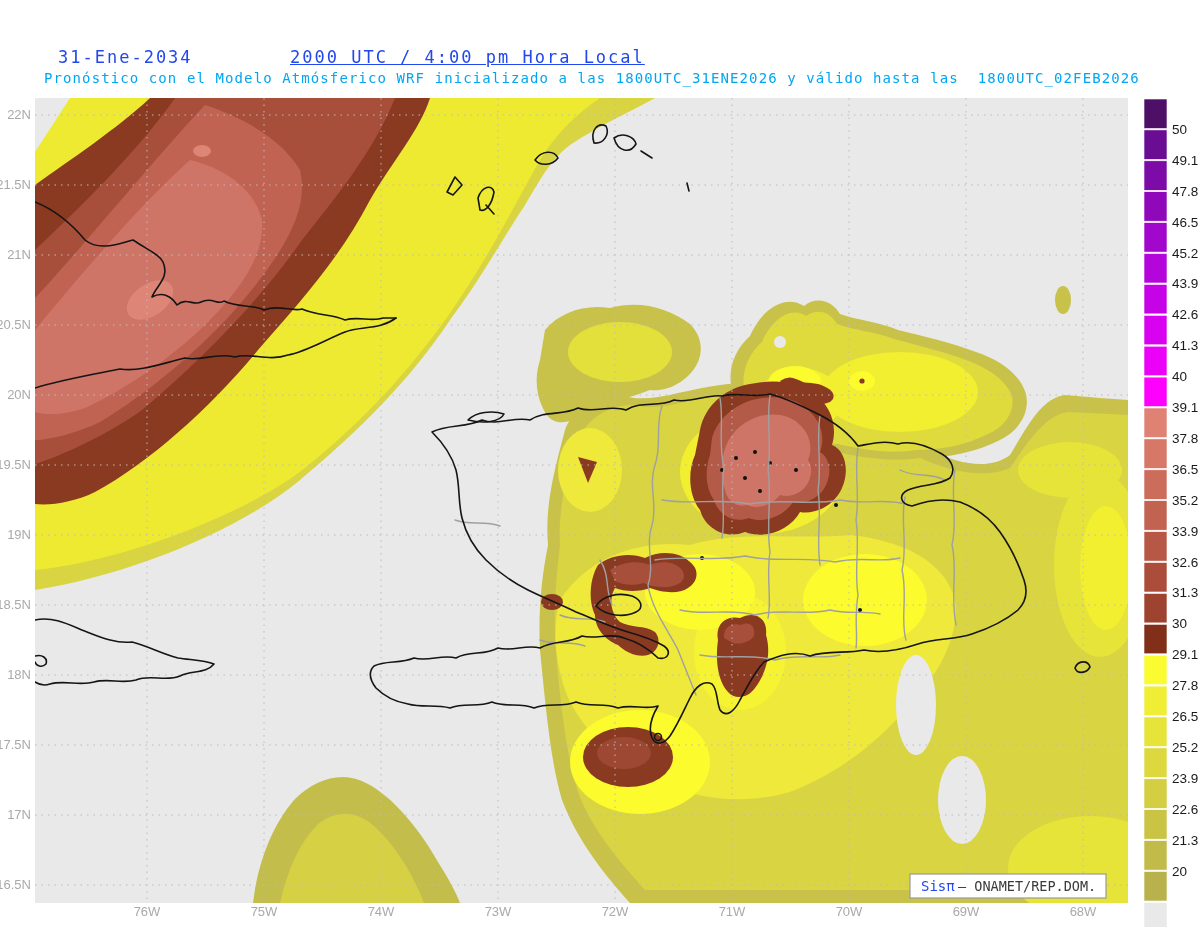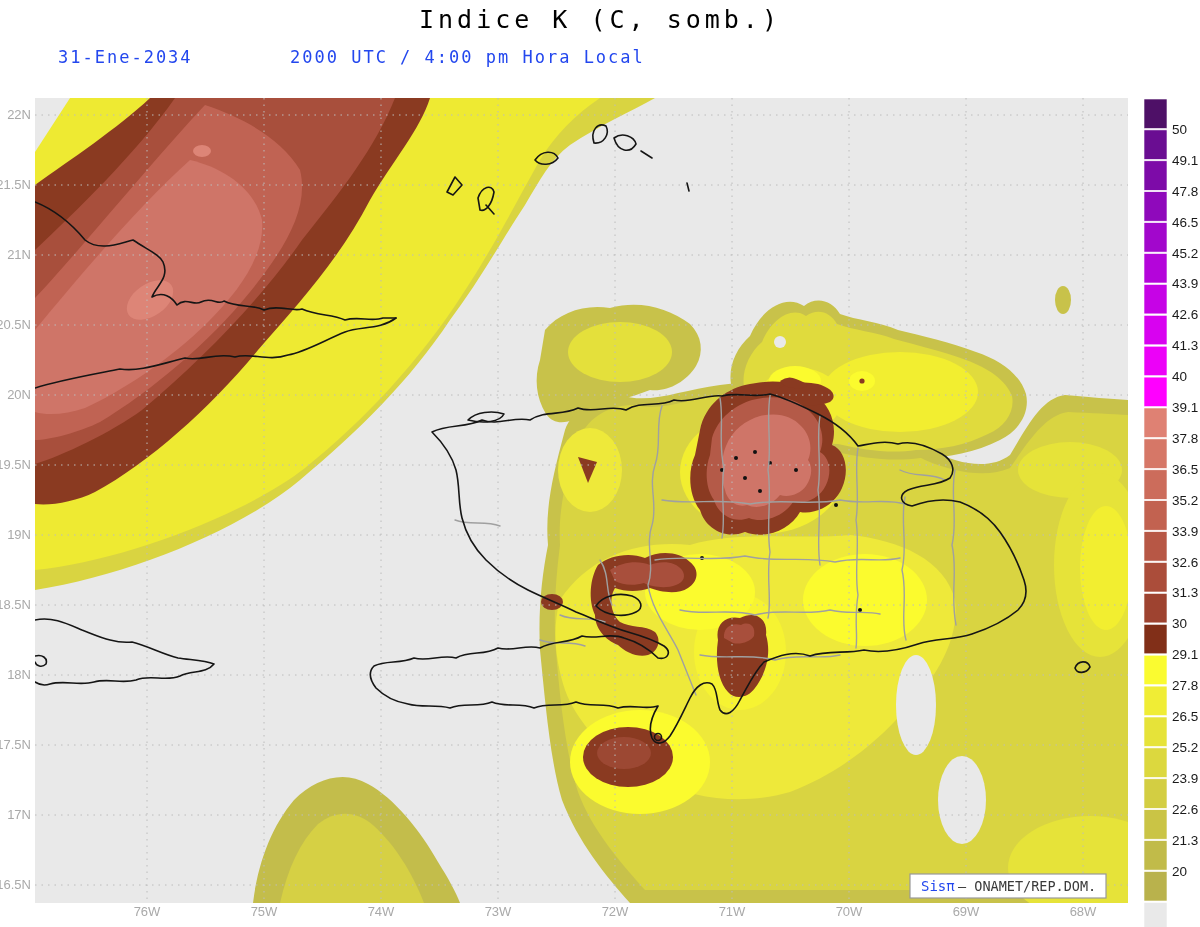--- a/index.html
+++ b/index.html
@@ -1,36 +1,36 @@
 <!DOCTYPE html>
 <html><head>
 <meta charset="utf-8">
 <style>
   html,body{margin:0;padding:0;background:#fff;}
   .stage{position:relative;width:1200px;height:927px;background:#fff;overflow:hidden;
          font-family:"DejaVu Sans Mono",monospace;}
   .title{position:absolute;top:5px;left:0;width:1200px;text-align:center;
          font-size:25px;letter-spacing:4px;color:#000;white-space:pre;}
   .date-label{position:absolute;top:47px;left:58px;font-size:17px;letter-spacing:2px;color:#2347ee;white-space:pre;}
-  .time-label{position:absolute;top:47px;left:290px;font-size:17px;letter-spacing:2px;color:#2347ee;white-space:pre;}
+  .time-label{position:absolute;top:47px;left:290px;font-size:17px;letter-spacing:2px;color:#2347ee;white-space:pre;text-decoration:underline;}
   .forecast-line{position:absolute;top:70px;left:44px;font-size:14px;letter-spacing:1.1px;color:#00a6f2;white-space:pre;}
   svg{position:absolute;top:0;left:0;}
   text{font-family:"Liberation Sans","DejaVu Sans",sans-serif;}
   .axis-label{fill:#a9a9a9;font-size:13px;}
   .cb-label{fill:#1a1a1a;font-size:13.5px;}
   .wm-brand{fill:#2347ee;font-size:14px;font-family:"DejaVu Sans Mono",monospace;}
   .wm-text{fill:#3a3a3a;font-size:13.5px;font-family:"DejaVu Sans Mono",monospace;}
 </style>
 </head>
 <body>
 
 <div class="stage">
-  <div class="title">Indice K (C, somb.)</div>
   <div class="date-label">31-Ene-2034</div>
   <div class="time-label">2000 UTC / 4:00 pm Hora Local</div>
+  <div class="forecast-line">Pronóstico con el Modelo Atmósferico WRF inicializado a las 1800UTC_31ENE2026 y válido hasta las  1800UTC_02FEB2026</div>
 
   <svg id="map-svg" width="1200" height="927" viewBox="0 0 1200 927">
     <defs>
       <clipPath id="mapclip">
           <rect x="35" y="98" width="1093" height="805"></rect>
         </clipPath>
     </defs>
 
     <rect x="35" y="98" width="1093" height="805" fill="#e9e9e9"></rect>
 

